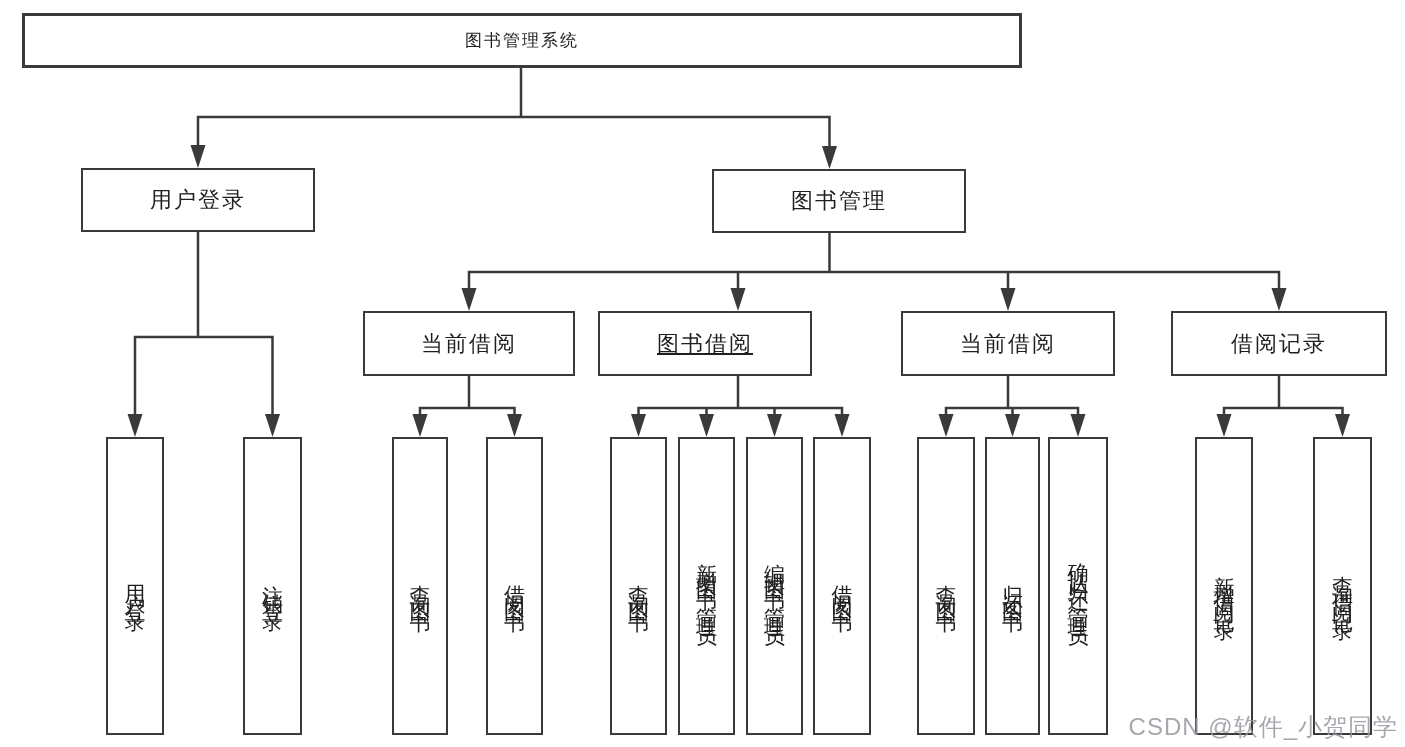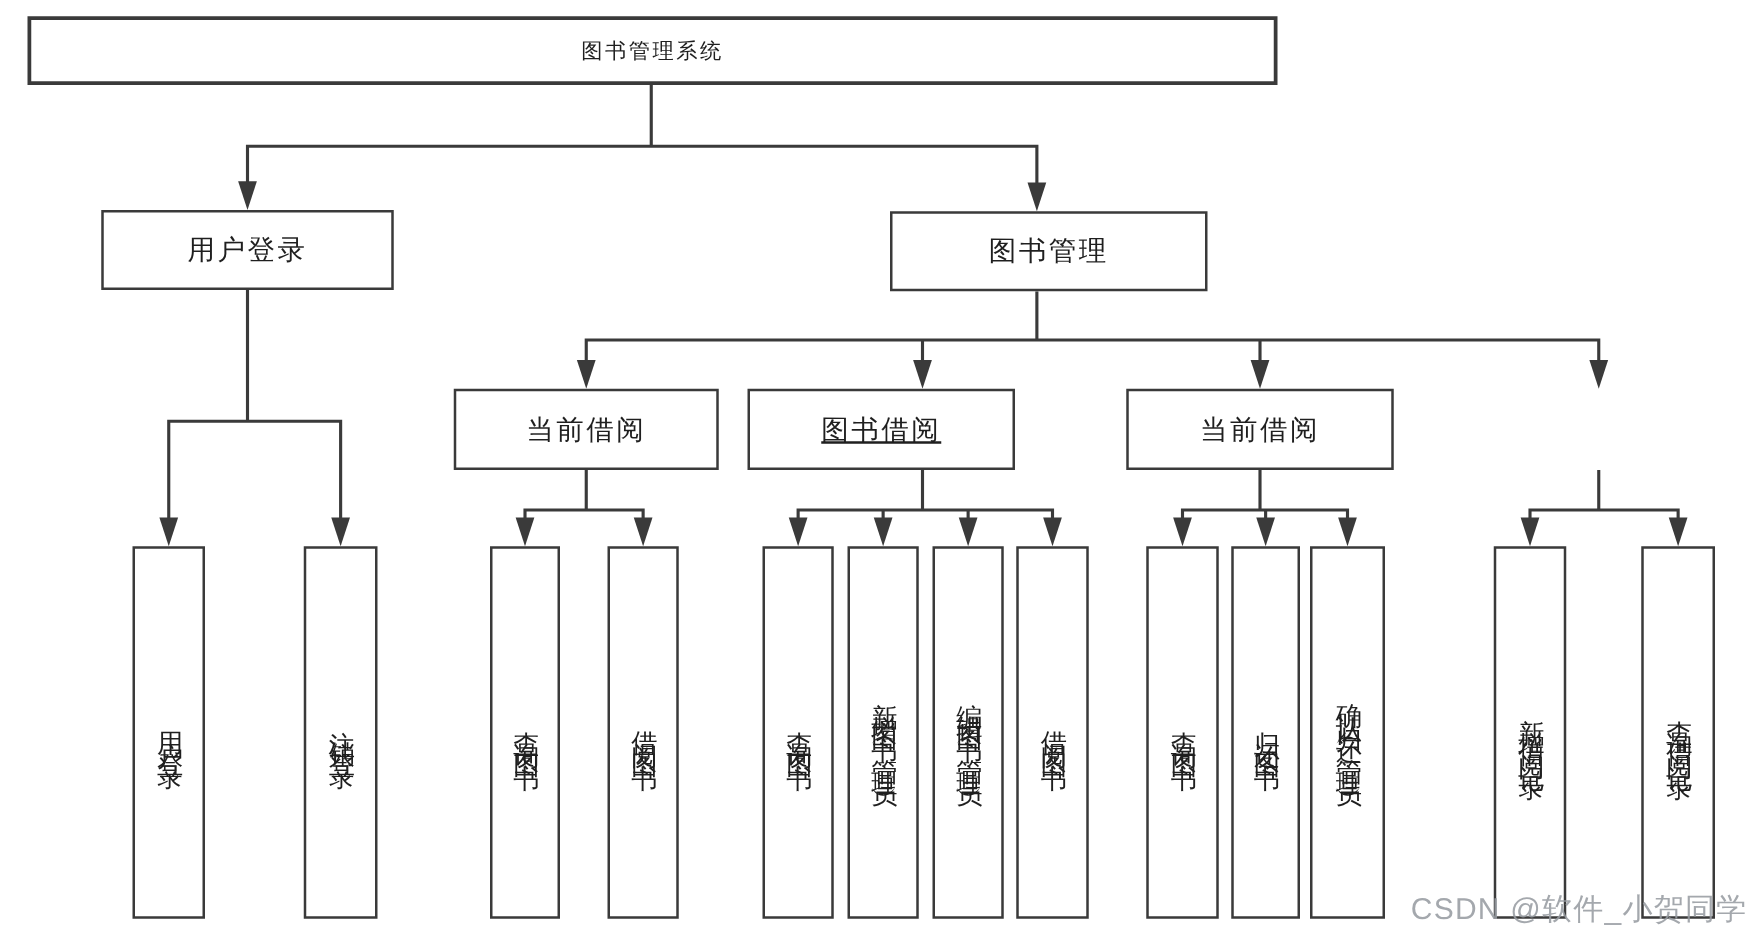--- a/index.html
+++ b/index.html
@@ -98,20 +98,21 @@
   </svg>
 
   <div class="node root" style="left:22px; top:13px; width:1000px; height:55px;">图书管理系统</div>
 
   <div class="node" style="left:81px; top:168px; width:234px; height:64px;">用户登录</div>
   <div class="node" style="left:712px; top:169px; width:254px; height:64px;">图书管理</div>
 
   <div class="node" style="left:363px; top:311px; width:212px; height:65px;">当前借阅</div>
   <div class="node" style="left:598px; top:311px; width:214px; height:65px;text-decoration:underline;">图书借阅</div>
   <div class="node" style="left:901px; top:311px; width:214px; height:65px;">当前借阅</div>
+  <div class="node" style="left:1171px; top:311px; width:216px; height:65px;">借阅记录</div>
 
   <div class="node vert" style="left:106px; top:437px; width:58px; height:298px;">用户登录</div>
   <div class="node vert" style="left:243px; top:437px; width:59px; height:298px;">注销登录</div>
 
   <div class="node vert" style="left:392px; top:437px; width:56px; height:298px;">查询图书</div>
   <div class="node vert" style="left:486px; top:437px; width:57px; height:298px;">借阅图书</div>
 
   <div class="node vert" style="left:610px; top:437px; width:57px; height:298px;">查询图书</div>
   <div class="node vert" style="left:678px; top:437px; width:57px; height:298px;">新增图书（管理员）</div>
   <div class="node vert" style="left:746px; top:437px; width:57px; height:298px;">编辑图书（管理员）</div>

